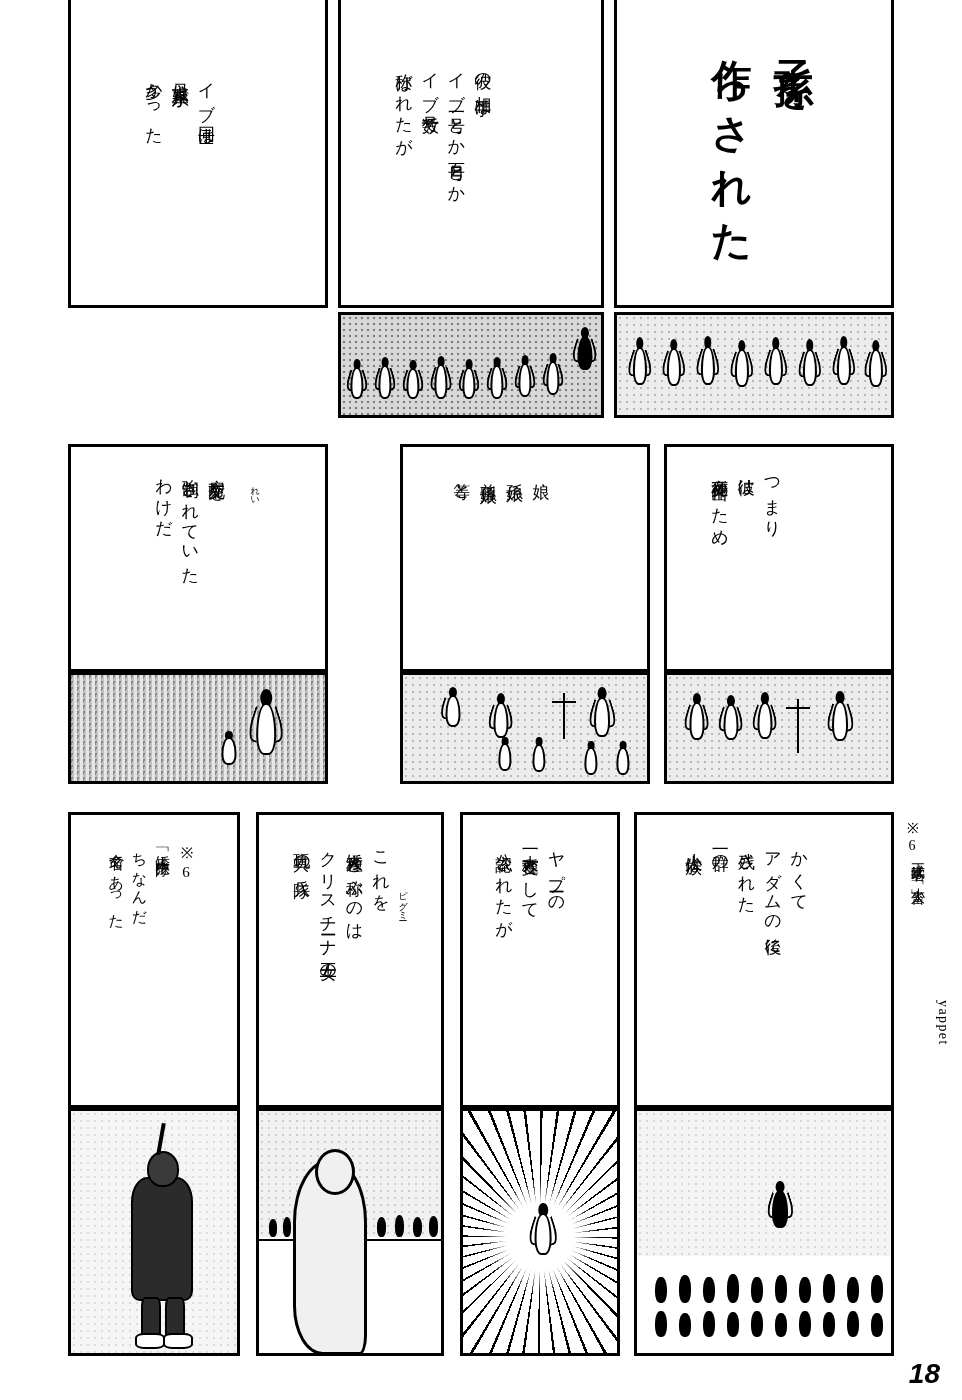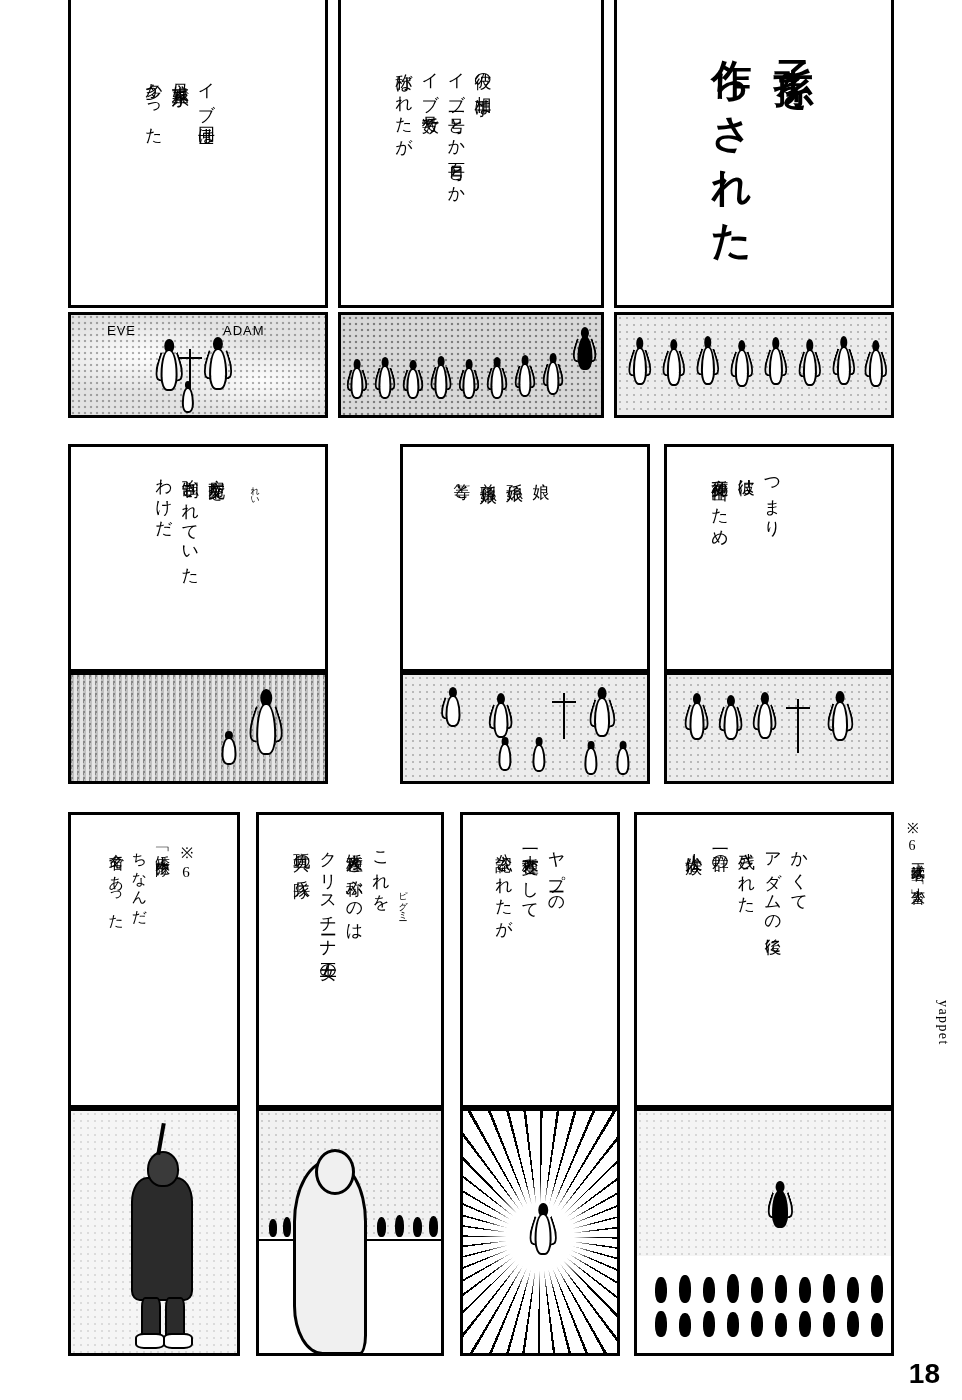--- a/index.html
+++ b/index.html
@@ -194,20 +194,21 @@
     white-space: pre;
   }
 
   .pagenum {
     position: absolute;
     right: 22px;
     bottom: 10px;
     font-family: "Liberation Sans", sans-serif;
     font-size: 28px;
     font-weight: bold;
+    font-style: italic;
   }
 
   .ruby {
     position: absolute;
     writing-mode: vertical-rl;
     text-orientation: upright;
     font-size: 9px;
     letter-spacing: 0.05em;
     white-space: pre;
   }
@@ -345,44 +346,20 @@
         </div>
       <div class="fig dark" style="left:232px; top:12px; width:24px; height:48px;">
           <div class="head"></div>
           <div class="body"></div>
           <div class="armL"></div>
           <div class="armR"></div>
         </div>
     </div>
   </div>
 
-  <div class="art" style="left:68px; top:312px; width:260px; height:106px;">
-    <div class="tone cloudy"></div>
-    <div class="figs">
-      <div class="fig" style="left:84px; top:24px; width:28px; height:58px;">
-          <div class="head"></div>
-          <div class="body"></div>
-          <div class="armL"></div>
-          <div class="armR"></div>
-        </div>
-      <div class="fig" style="left:132px; top:22px; width:30px; height:60px;">
-          <div class="head"></div>
-          <div class="body"></div>
-          <div class="armL"></div>
-          <div class="armR"></div>
-        </div>
-      <div class="cross" style="left:118px; top:34px; height:56px;"></div>
-      <div class="fig" style="left:108px; top:66px; width:18px; height:34px;">
-          <div class="head"></div>
-          <div class="body"></div>
-        </div>
-      <div class="figlabel" style="left:36px; top:8px;">EVE</div>
-      <div class="figlabel" style="left:152px; top:8px;">ADAM</div>
-    </div>
-  </div>
 
   <div class="panel" style="left:664px; top:444px; width:230px; height:228px;"></div>
   <div class="txtbox" style="left:706px; top:466px; width:165px; height:190px;">
     <div class="vtext med">つまり
 彼は
 変種作出のため</div>
   </div>
 
   <div class="panel" style="left:400px; top:444px; width:250px; height:228px;"></div>
   <div class="txtbox" style="left:448px; top:470px; width:170px; height:130px;">

